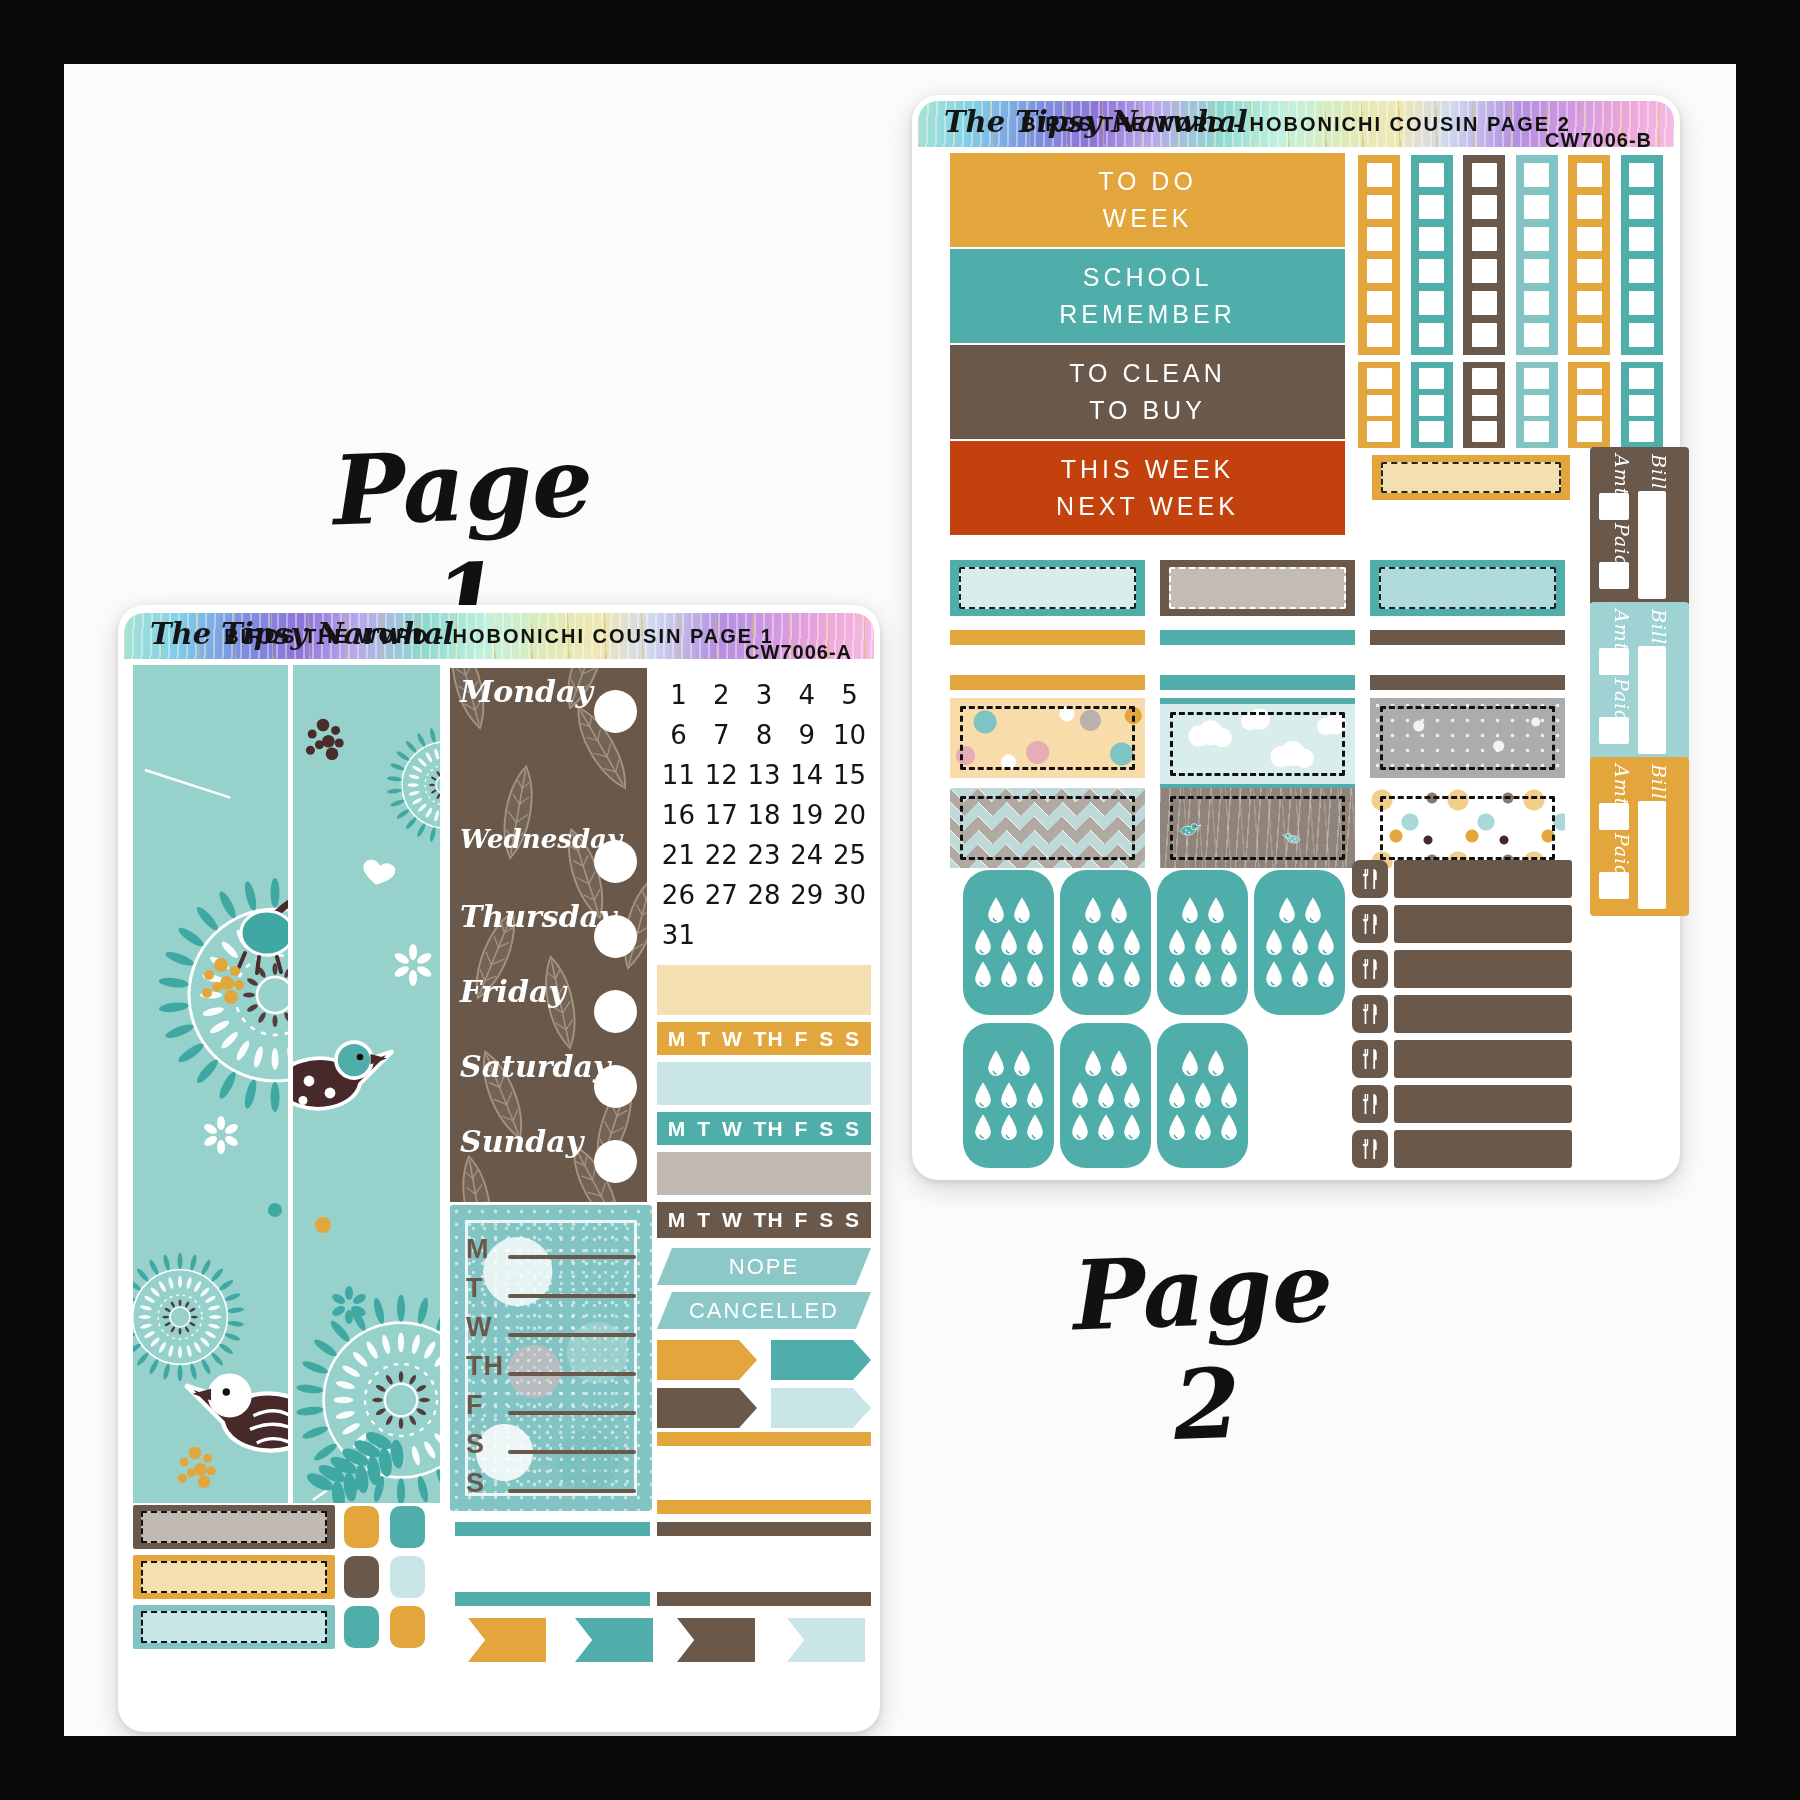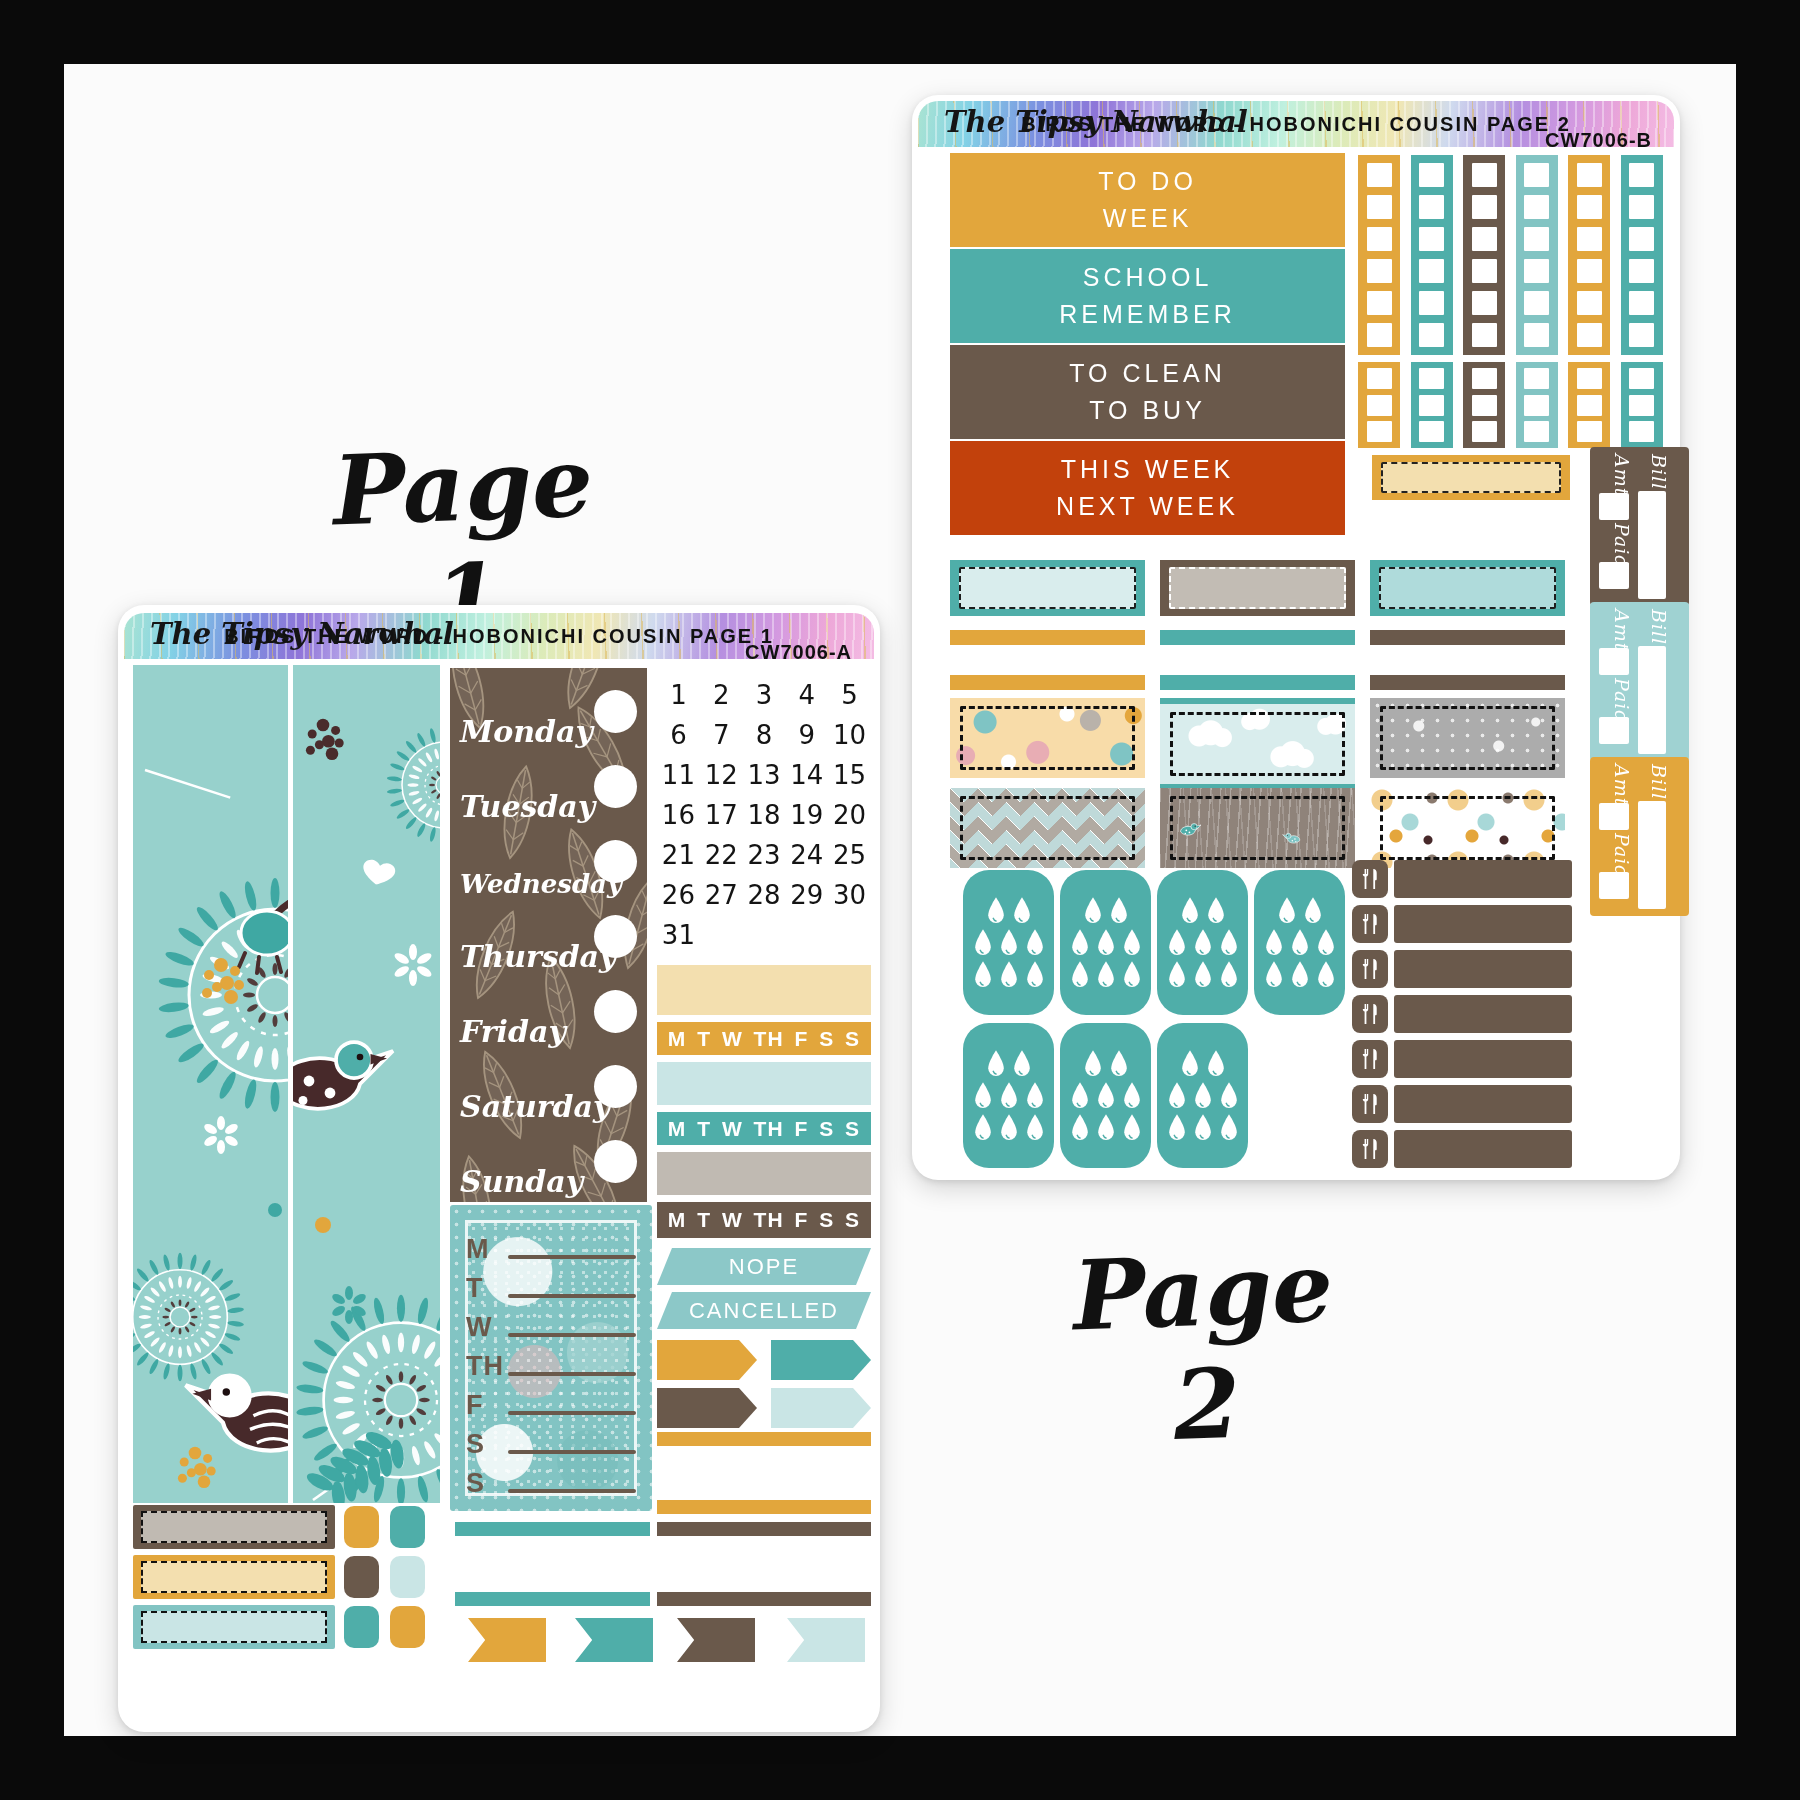--- a/index.html
+++ b/index.html
@@ -25,21 +25,21 @@
   .thin{position:absolute;}
   .patt{position:absolute;overflow:hidden;}
   .patt .dash{position:absolute;inset:8px 10px;border:3px dashed #111;border-radius:2px;}
   .drop-sticker{position:absolute;border-radius:26px;display:flex;flex-direction:column;align-items:center;justify-content:center;gap:2px;}
   .drop-row{display:flex;justify-content:center;gap:4px;}
   .mealtab{position:absolute;border-radius:8px;display:flex;align-items:center;justify-content:center;}
   .mealbar{position:absolute;border-radius:3px;}
   .bill{position:absolute;border-radius:4px;padding:7px;display:flex;gap:5px;}
   .bill .vlab{writing-mode:vertical-rl;color:#fff;font-family:"DejaVu Serif",serif;font-style:italic;font-size:19px;line-height:1;letter-spacing:1px;text-align:center;}
   .bill .wbox{background:#fff;border-radius:2px;}
-  .daysrow{position:absolute;display:flex;align-items:flex-end;}
+  .daysrow{position:absolute;display:flex;align-items:flex-start;}
   .dayname{color:#fff;font-family:"DejaVu Serif",serif;font-style:italic;font-weight:700;}
   .daycircle{position:absolute;background:#fff;border-radius:50%;width:43px;height:43px;}
   .dategrid{position:absolute;display:grid;grid-template-columns:repeat(5,1fr);}
   .dategrid span{text-align:center;font-size:26px;font-weight:500;color:#141414;font-family:"DejaVu Sans",sans-serif;}
   .mtw{position:absolute;display:flex;align-items:center;justify-content:space-evenly;}
   .mtw span{color:#fff;font-size:21px;font-weight:600;letter-spacing:1px;}
   .flag{position:absolute;display:flex;align-items:center;justify-content:center;color:#fff;font-size:22px;letter-spacing:2px;}
   .weekly{position:absolute;border-radius:3px;
      background-image:radial-gradient(rgba(255,255,255,.55) 1.6px,rgba(255,255,255,0) 2.2px);background-size:13px 13px;}
   .weekly .winner{position:absolute;inset:15px;border:3px solid rgba(255,255,255,.85);
@@ -962,24 +962,20 @@
           <g transform="translate(110,1090) rotate(-14) scale(0.62)">
       <path d="M0 0 C26 -40 26 -110 0 -150 C-26 -110 -26 -40 0 0 Z" fill="rgba(255,255,255,0.07)" stroke="#A5947F" stroke-width="3"></path>
       <path d="M0 -6 V-144" stroke="#A5947F" stroke-width="2.5"></path>
       <path d="M0 -30 L-14 -44 M0 -30 L14 -44 M0 -58 L-16 -74 M0 -58 L16 -74 M0 -88 L-13 -102 M0 -88 L13 -102 M0 -114 L-10 -126 M0 -114 L10 -126" stroke="#A5947F" stroke-width="2"></path>
     </g>
         </svg>
         <div class="daysrow" style="left:0;top:6px;width:197px;height:75px;">
           <div class="dayname" style="padding-left:10px;font-size:30px;">Monday</div>
           <div class="daycircle" style="right:10px;top:16px;left:auto;position:absolute;"></div>
         </div>
-        <div class="daysrow" style="left:0;top:81px;width:197px;height:75px;">
-          <div class="dayname" style="padding-left:10px;font-size:30px;">Tuesday</div>
-          <div class="daycircle" style="right:10px;top:16px;left:auto;position:absolute;"></div>
-        </div>
         <div class="daysrow" style="left:0;top:156px;width:197px;height:75px;">
           <div class="dayname" style="padding-left:10px;font-size:26px;">Wednesday</div>
           <div class="daycircle" style="right:10px;top:16px;left:auto;position:absolute;"></div>
         </div>
         <div class="daysrow" style="left:0;top:231px;width:197px;height:75px;">
           <div class="dayname" style="padding-left:10px;font-size:30px;">Thursday</div>
           <div class="daycircle" style="right:10px;top:16px;left:auto;position:absolute;"></div>
         </div>
         <div class="daysrow" style="left:0;top:306px;width:197px;height:75px;">
           <div class="dayname" style="padding-left:10px;font-size:30px;">Friday</div>

